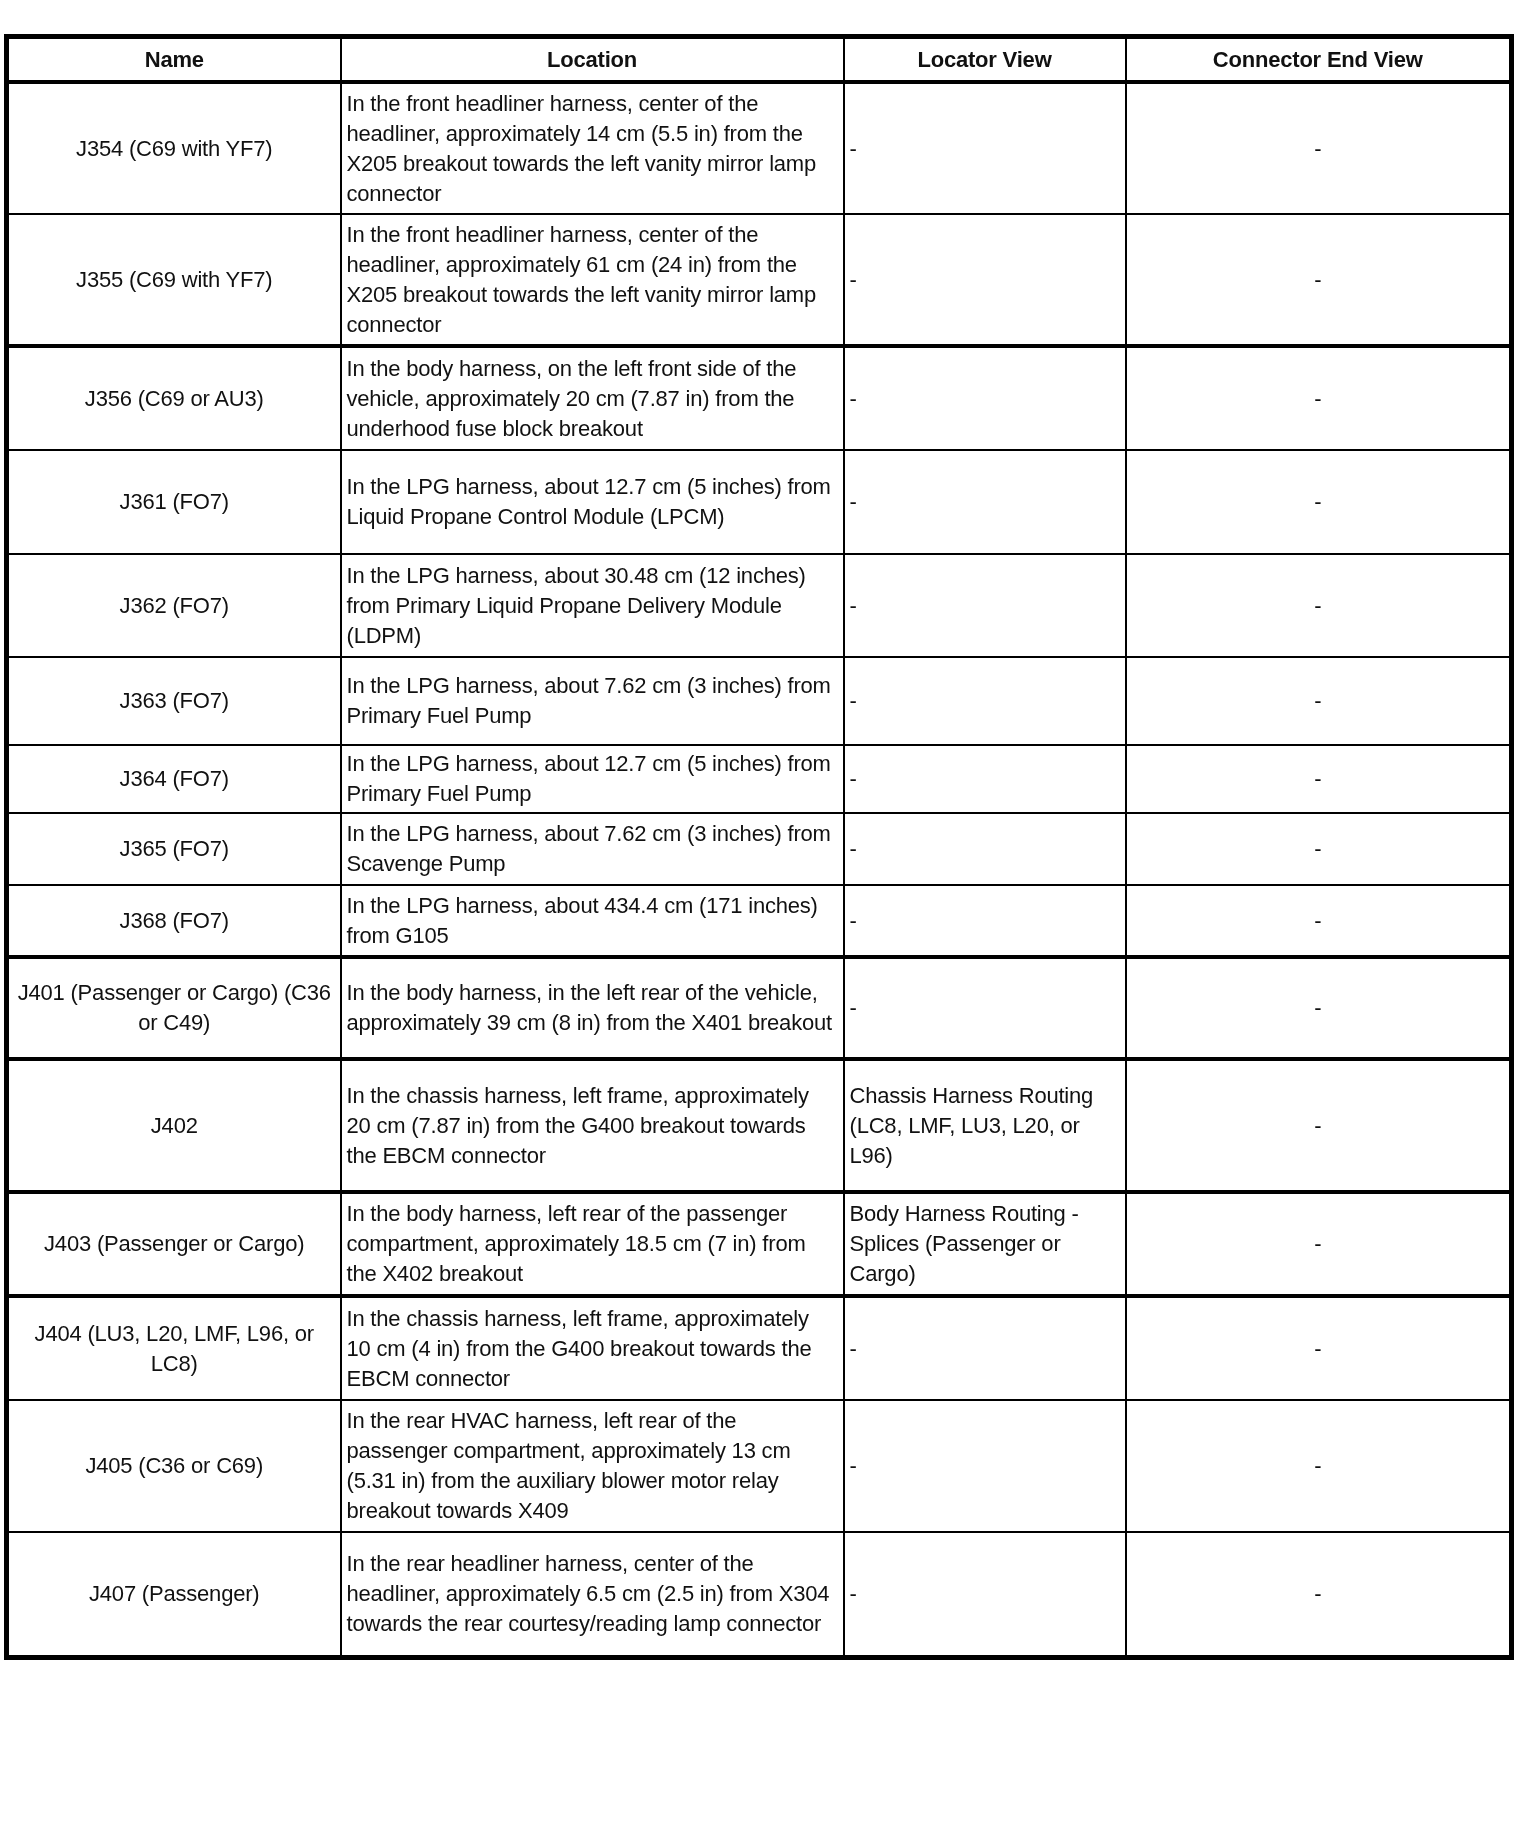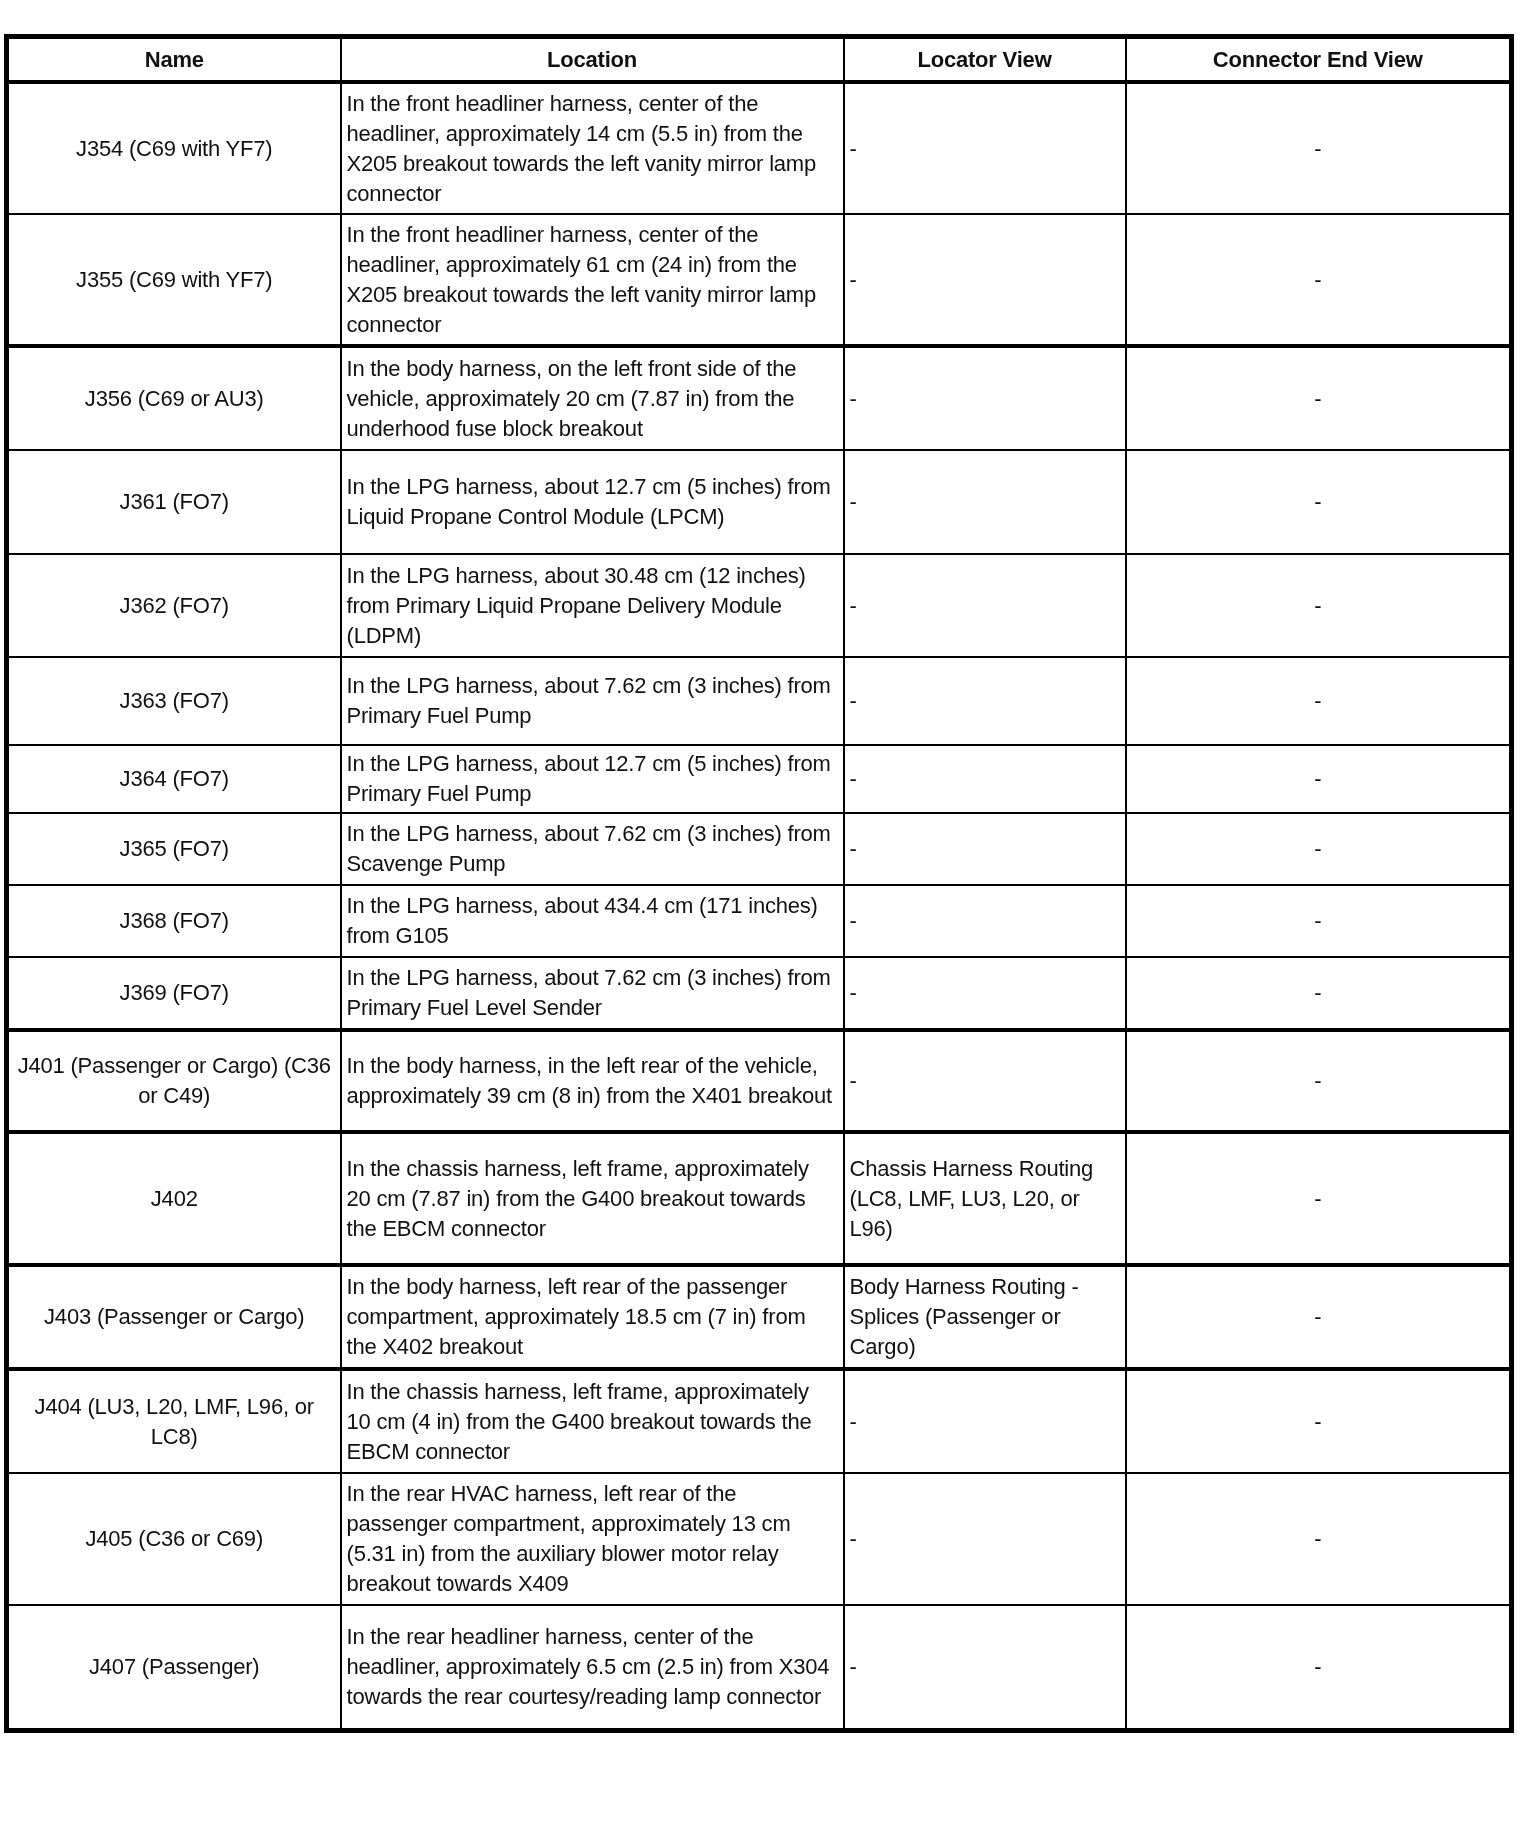--- a/index.html
+++ b/index.html
@@ -101,26 +101,20 @@
       <td class="c-loc">In the LPG harness, about 7.62 cm (3 inches) from Scavenge Pump</td>
       <td class="c-locator">-</td>
       <td class="c-end">-</td>
     </tr>
     <tr style="height:72px">
       <td class="c-name">J368 (FO7)</td>
       <td class="c-loc">In the LPG harness, about 434.4 cm (171 inches) from G105</td>
       <td class="c-locator">-</td>
       <td class="c-end">-</td>
     </tr>
-    <tr style="height:73px">
-      <td class="c-name">J369 (FO7)</td>
-      <td class="c-loc">In the LPG harness, about 7.62 cm (3 inches) from Primary Fuel Level Sender</td>
-      <td class="c-locator">-</td>
-      <td class="c-end">-</td>
-    </tr>
     <tr class="sep-thick" style="height:102px">
       <td class="c-name">J401 (Passenger or Cargo) (C36 or C49)</td>
       <td class="c-loc">In the body harness, in the left rear of the vehicle, approximately 39 cm (8 in) from the X401 breakout</td>
       <td class="c-locator">-</td>
       <td class="c-end">-</td>
     </tr>
     <tr class="sep-thick" style="height:133px">
       <td class="c-name">J402</td>
       <td class="c-loc">In the chassis harness, left frame, approximately 20 cm (7.87 in) from the G400 breakout towards the EBCM connector</td>
       <td class="c-locator">Chassis Harness Routing (LC8, LMF, LU3, L20, or L96)</td>

